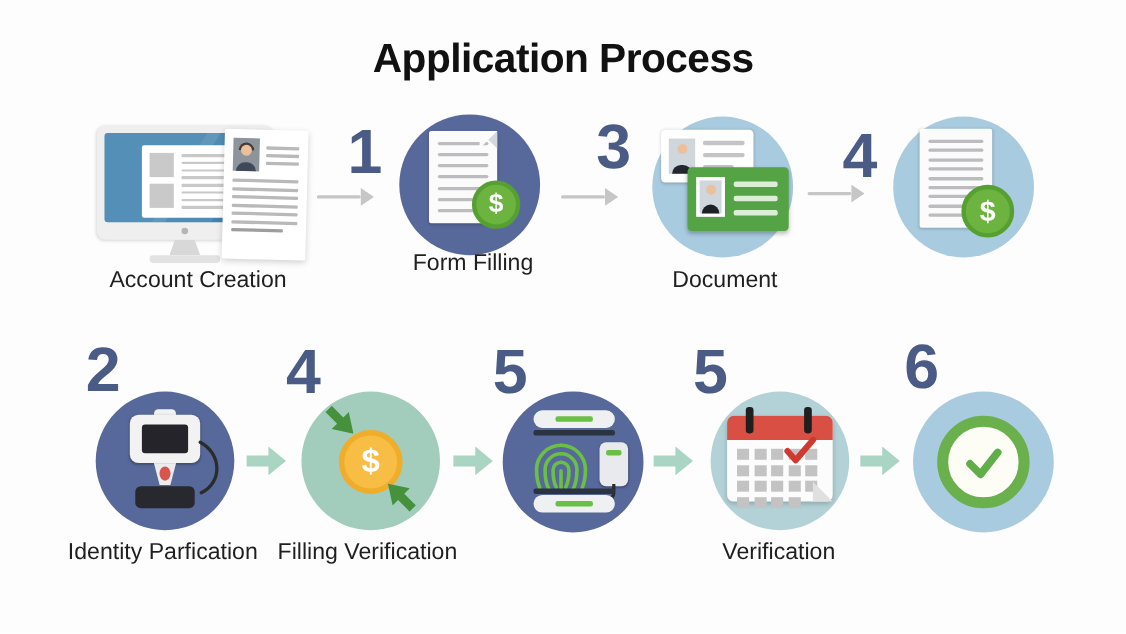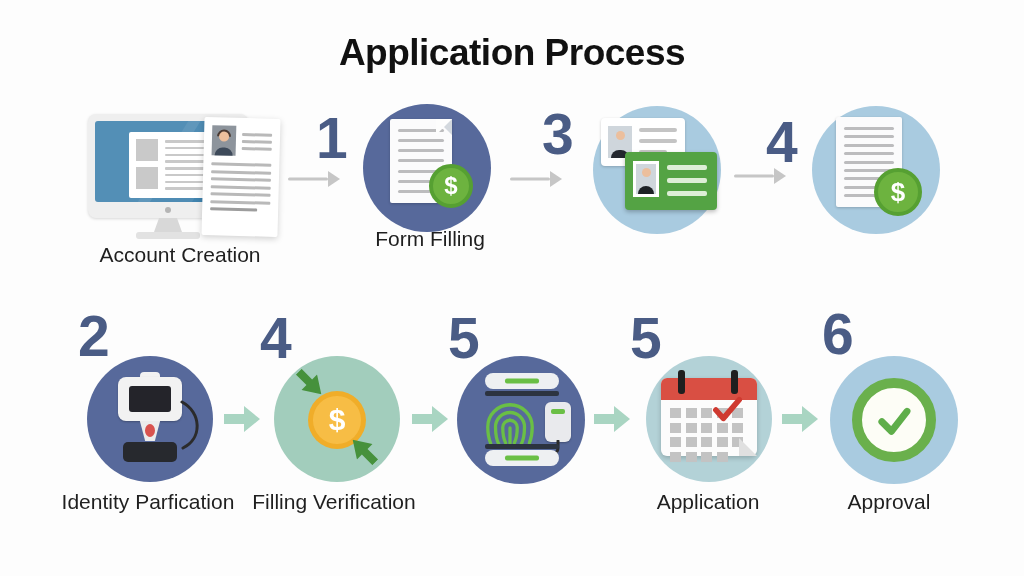--- a/index.html
+++ b/index.html
@@ -224,20 +224,21 @@
           <div class="ph-body" style="width:16px;margin-left:-8px;background:#1d2126;"></div>
         </div>
         <div class="id-lines">
           <div style="left:42px;top:13px;width:40px;height:5px;background:#ddeed6;"></div>
           <div style="left:42px;top:26px;width:40px;height:5px;background:#ddeed6;"></div>
           <div style="left:42px;top:39px;width:40px;height:5px;background:#ddeed6;"></div>
         </div>
       </div>
     </div>
   </div>
+  <div class="step-label" style="left:549px;top:243px;">Document</div>
 
   <svg class="arrow-svg" style="left:734px;top:168px;" width="52" height="16" viewBox="0 0 52 16">
     <rect x="0" y="6.5" width="40" height="3" rx="1.5" fill="#c6c6c6"></rect>
       <path d="M40 0 L52 8 L40 16 Z" fill="#c6c6c6"></path>
   </svg>
 
   <div class="step-num" style="left:766px;top:114px;">4</div>
   <div class="circle c-blue" style="left:812px;top:106px;width:128px;height:128px;">
     <div>
       <div class="paper" style="left:24px;top:11px;width:66px;height:90px;">
@@ -364,29 +365,28 @@
           <div></div>
           <div></div>
           <div style="background:transparent;"></div>
       </div>
       <svg style="position:absolute;left:51px;top:26px;" width="32" height="28" viewBox="0 0 34 30">
         <path d="M4 15 L12 24 L29 4" stroke="#cf3a30" stroke-width="6" fill="none" stroke-linecap="round" stroke-linejoin="round"></path>
       </svg>
       <div class="cal-fold"></div>
     </div>
   </div>
-  <div class="step-label" style="left:598px;top:490px;">Application</div>
+  <div class="step-label" style="left:598px;top:490px;">Verification</div>
 
   <svg class="arrow-svg" style="left:782px;top:406px;" width="36" height="26" viewBox="0 0 36 26">
     <path d="M0 8 H20 V0 L36 13 L20 26 V18 H0 Z" fill="#a9d5c2"></path>
   </svg>
 
   <div class="step-num" style="left:822px;top:306px;">6</div>
   <div class="circle c-blue" style="left:830px;top:356px;width:128px;height:128px;">
     <div class="badge" style="left:22px;top:22px;width:84px;height:84px;">
       <svg width="52" height="52" viewBox="0 0 60 60">
         <path d="M16 32 L27 43 L45 20" stroke="#5fae4a" stroke-width="8" fill="none" stroke-linecap="round" stroke-linejoin="round"></path>
       </svg>
     </div>
   </div>
-  <div class="step-label" style="left:779px;top:490px;">Approval</div>
 
 </div>
 
 </body></html>

